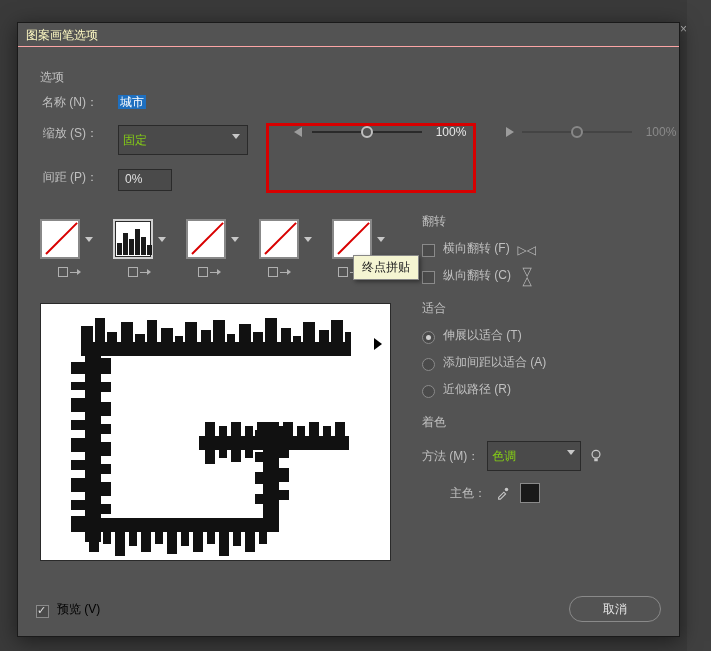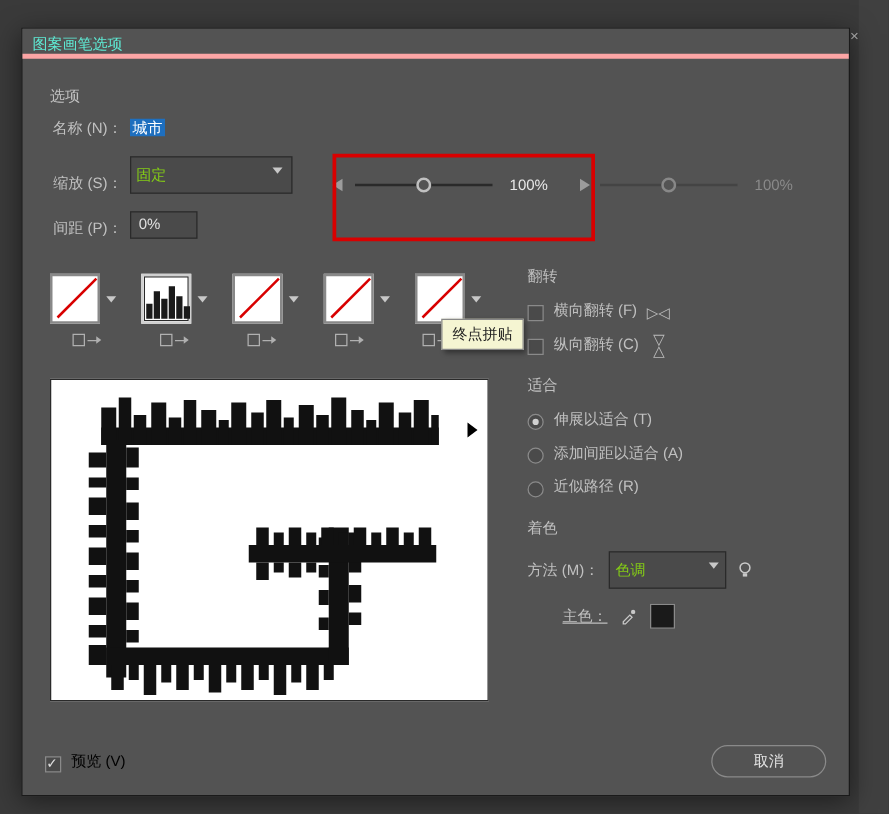--- a/index.html
+++ b/index.html
@@ -4,26 +4,26 @@
 <style>
   * { box-sizing: border-box; margin: 0; padding: 0; font-family: "Microsoft YaHei", sans-serif; font-size: 12px; }
   body { background: #3a3a3a; width: 711px; height: 651px; overflow: hidden; position: relative; }
   .app-bg { background: #3a3a3a; width: 711px; height: 651px; }
   .dialog {
     position: absolute; top: 22px; left: 17px; width: 663px; height: 615px;
     background: #535353; border: 1px solid #1a1a1a;
     box-shadow: 0 4px 20px rgba(0,0,0,0.5);
   }
   .titlebar {
-    height: 24px; background: #535353; color: #5eead4; padding: 4px 8px;
-    font-size: 12px; border-bottom: 4px solid #fca5a5;
+    height: 24px; background: #535353; color: #fef9c3; padding: 4px 8px;
+    font-size: 12px; border-bottom: 1px solid #fca5a5;
   }
   .dlg-body { padding: 22px 14px 14px 22px; color: #c0c0c0; }
   .section-title { color: #c0c0c0; font-size: 12px; margin-bottom: 8px; }
-  .row { display: flex; align-items: flex-end; margin-bottom: 14px; column-gap: 6px; }
+  .row { display: flex; align-items: flex-start; margin-bottom: 14px; column-gap: 20px; }
   .label { color: #c0c0c0; min-width: 58px; text-align: right; }
   .label-sm { color: #c0c0c0; min-width: 56px; text-align: right; }
   .text-name { flex: 1; }
   .text-name .sel { background: #1e6fbf; color:#fff; padding: 0 2px; }
   select.combo {
     background: #4a4a4a; color: #84cc16; border: 1px solid #2a2a2a; height: 30px;
     padding: 2px 4px; outline: none; appearance: none; -webkit-appearance:none;
     width: 130px; position: relative;
   }
   .combo-wrap { position: relative; width: 130px; }
@@ -141,21 +141,21 @@
   .panel-edge { position:absolute; right:0; top:0; bottom:0; width:24px; background:#404040;}
   
   .tone-row { display:flex; align-items:center; column-gap:8px; margin-top:6px; margin-bottom:12px;}
   .tone-combo-wrap { position:relative; width:94px;}
   .tone-combo-wrap::after {
     content:""; position:absolute; right:6px; top:9px; width:0;height:0;
     border-left:4px solid transparent; border-right:4px solid transparent;
     border-top:5px solid #c8c8c8; pointer-events:none;
   }
   .bulb { width:14px; height:14px; color:#c8c8c8; }
-  .color-pick { display:flex; align-items:center; column-gap:10px; margin-left:28px;text-decoration:underline;}
+  .color-pick { display:flex; align-items:center; column-gap:10px; margin-left:28px;}
   .eyedrop { width:14px; height:14px; }
   .color-sw { width:20px; height:20px; background:#1a1a1a; border:1px solid #8a8a8a;}
 </style>
 </head>
 <body>
 <div class="app-bg">
   <div class="panel-edge"></div>
   <span class="bg-close">×</span>
 </div>
 

